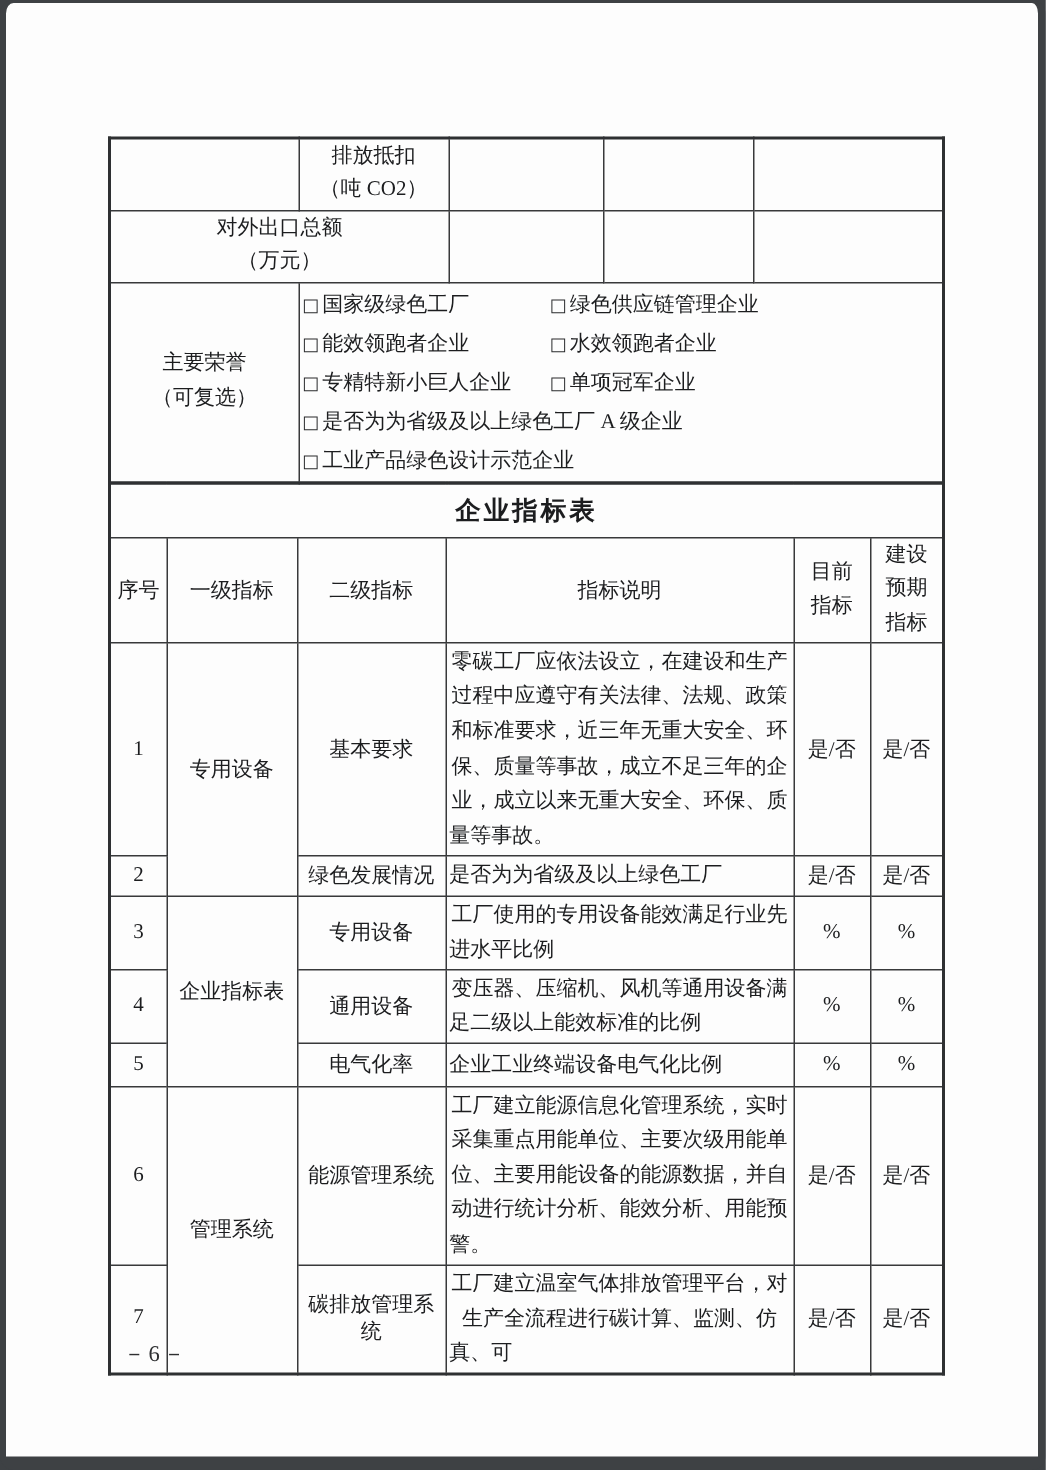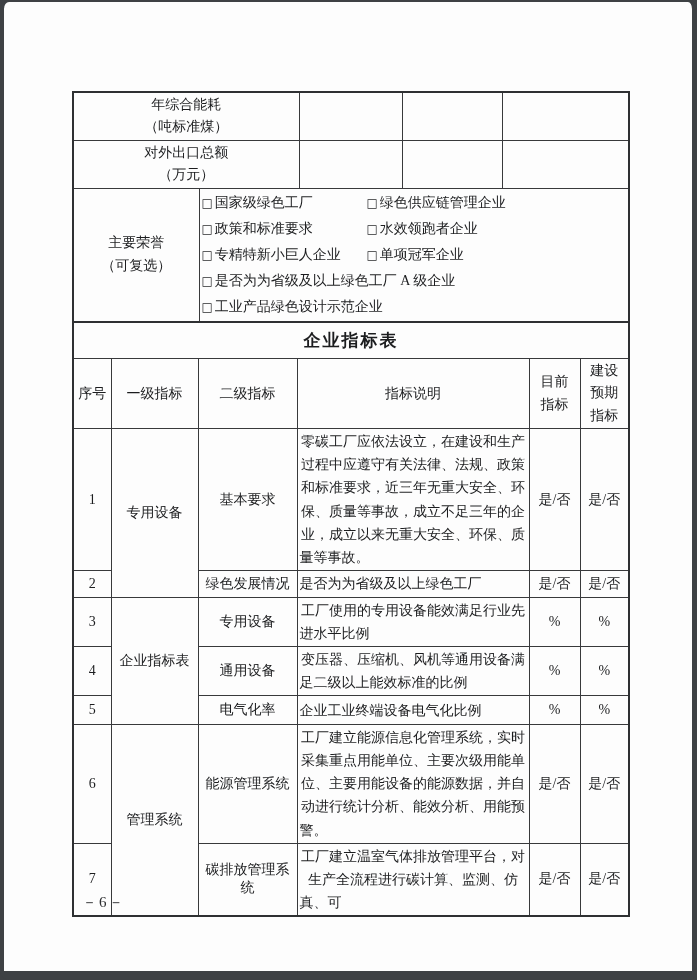--- a/index.html
+++ b/index.html
@@ -70,23 +70,24 @@
 
     <table class="t top-t">
       <colgroup>
         <col style="width:126px">
           <col style="width:100px">
           <col style="width:103px">
           <col style="width:100px">
           <col style="width:127px">
       </colgroup>
       <tbody>
-      <tr style="height:47px">
-        <td colspan="2" class="prewrap">年综合能耗
-（吨标准煤）</td>
+          <tr style="height:47px">
+        <td></td>
+        <td class="prewrap">排放抵扣
+（吨 CO2）</td>
         <td></td>
         <td></td>
         <td></td>
       </tr>
       <tr style="height:47px">
         <td colspan="2" class="prewrap">对外出口总额
 （万元）</td>
         <td></td>
         <td></td>
         <td></td>
@@ -101,21 +102,21 @@
                   <span>国家级绿色工厂</span>
                 </span>
             <span class="cb-item">
                   <span class="cbbox">□</span>
                   <span>绿色供应链管理企业</span>
                 </span>
           </div>
           <div class="cb-row">
             <span class="cb-item left">
                   <span class="cbbox">□</span>
-                  <span>政策和标准要求</span>
+                  <span>能效领跑者企业</span>
                 </span>
             <span class="cb-item">
                   <span class="cbbox">□</span>
                   <span>水效领跑者企业</span>
                 </span>
           </div>
           <div class="cb-row">
             <span class="cb-item left">
                   <span class="cbbox">□</span>
                   <span>专精特新小巨人企业</span>

